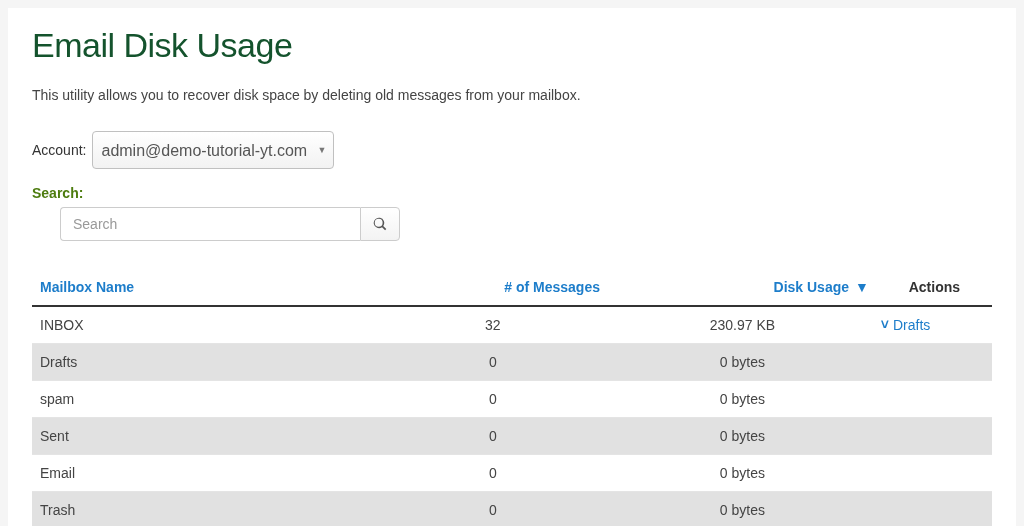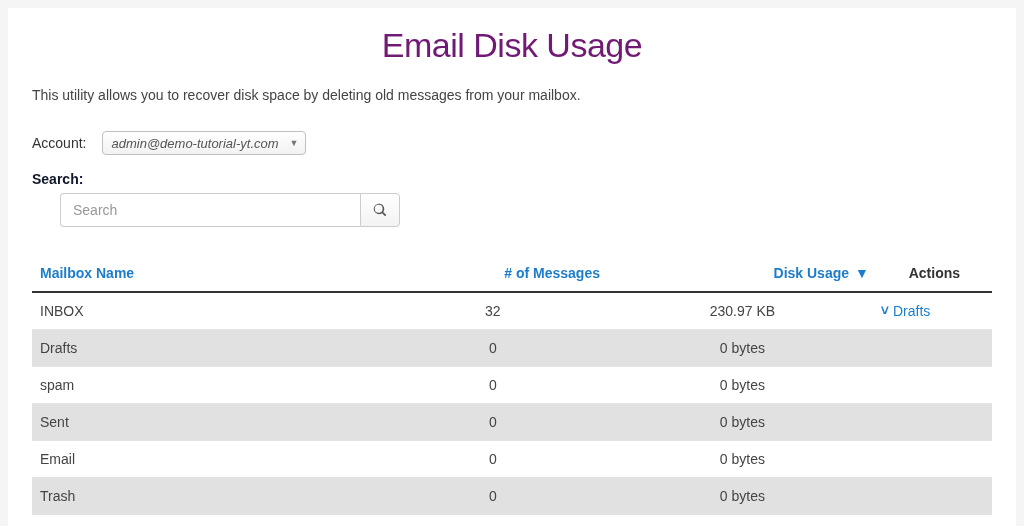--- a/index.html
+++ b/index.html
@@ -11,71 +11,69 @@
     }
     .container {
       background: #fff;
       margin: 8px;
       padding: 12px 24px 0 24px;
       min-height: 510px;
     }
     h1 {
       font-size: 34px;
       font-weight: 300;
-      color: #701a75;
+      color: #14532d;
       margin: 6px 0 22px 0;
       letter-spacing: -0.5px;
-      text-align: center;
     }
     .description {
       font-size: 14px;
       color: #444;
       margin-bottom: 28px;
     }
     .account-row {
       margin-bottom: 16px;
       display: flex;
       align-items: center;
-      gap: 16px;
+      gap: 6px;
     }
     .account-label {
       font-size: 14px;
       color: #333;
     }
     .select-wrap {
       position: relative;
       display: inline-block;
     }
     .account-select {
       appearance: none;
       -webkit-appearance: none;
       padding: 2px 26px 2px 8px;
-      font-size: 13px;
+      font-size: 16px;
       color: #555;
       background: linear-gradient(#fff, #f2f2f2);
       border: 1px solid #c0c0c0;
       border-radius: 4px;
-      height: 24px;
+      height: 38px;
       min-width: 200px;
       cursor: pointer;
-      font-style: italic;
     }
     .select-caret {
       position: absolute;
       right: 8px;
       top: 50%;
       transform: translateY(-50%);
       pointer-events: none;
       color: #777;
       font-size: 9px;
     }
     .search-label {
       font-weight: 700;
       font-size: 14px;
-      color: #0f172a;
+      color: #4d7c0f;
       margin-bottom: 6px;
       display: block;
     }
     .search-row {
       display: flex;
       margin-bottom: 30px;
       padding-left: 28px;
     }
     .search-input {
       width: 300px;

